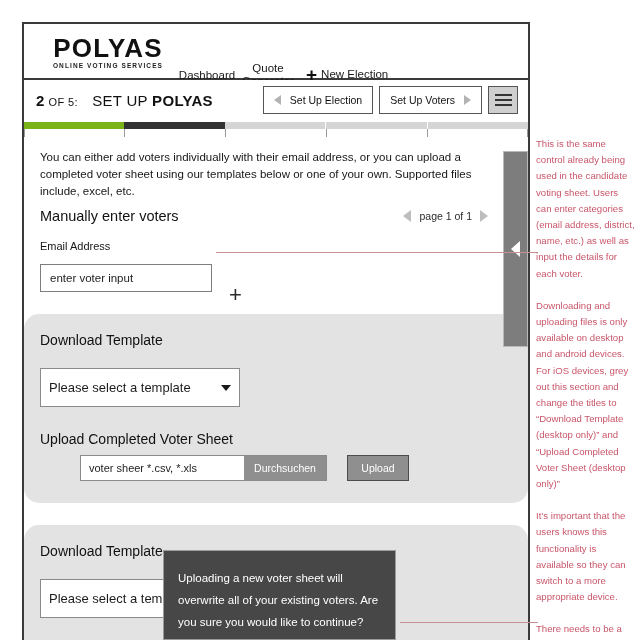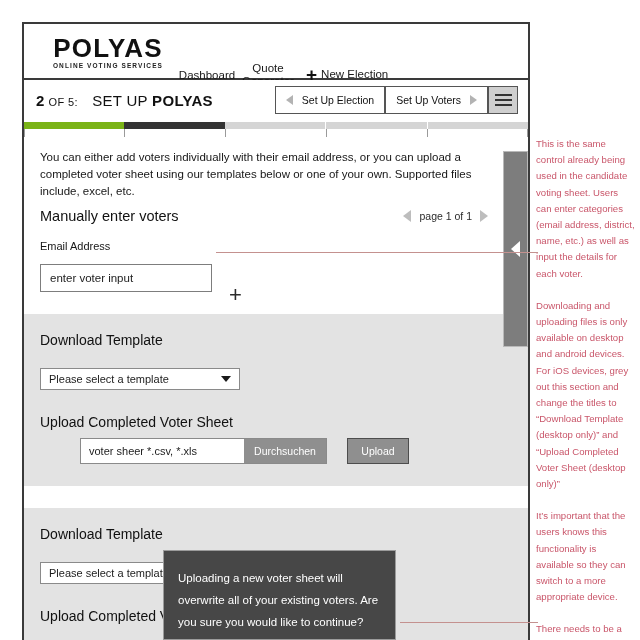--- a/index.html
+++ b/index.html
@@ -148,20 +148,21 @@
   .step-of { font-size: 11px; letter-spacing: .4px; }
   .step-label { margin-left: 10px; letter-spacing: .3px; }
   .step-label b { font-weight: bold; }
 
   .pager {
     position: absolute;
     right: 10px;
     top: 6px;
     display: flex;
     align-items: center;
+    gap: 6px;
   }
   .pager-btn {
     border: 1px solid #555;
     background: #ffffff;
     height: 28px;
     display: flex;
     align-items: center;
     box-sizing: border-box;
     padding: 0 10px;
     cursor: pointer;
@@ -307,37 +308,38 @@
     color: #222;
     cursor: text;
   }
 
   
   .block-grey {
     position: relative;
     background: #e3e3e3;
     padding: 18px 16px 22px 16px;
     margin-top: 22px;
+    border-radius: 15px;
   }
   .blk-title {
     font-size: 14px;
     color: #111;
     margin-bottom: 8px;
   }
   .select-box {
     width: 200px;
-    height: 22px;
+    height: 39px;
     background: #ffffff;
     border: 1px solid #8a8a8a;
     box-sizing: border-box;
     display: flex;
     align-items: center;
     padding: 0 8px;
     justify-content: space-between;
-    font-size: 11px;
+    font-size: 13px;
     color: #1c1c1c;
     cursor: pointer;
     margin-top: 20px;
   }
   .select-caret {
     width: 0; height: 0;
     border-left: 5px solid transparent;
     border-right: 5px solid transparent;
     border-top: 6px solid #1a1a1a;
   }

